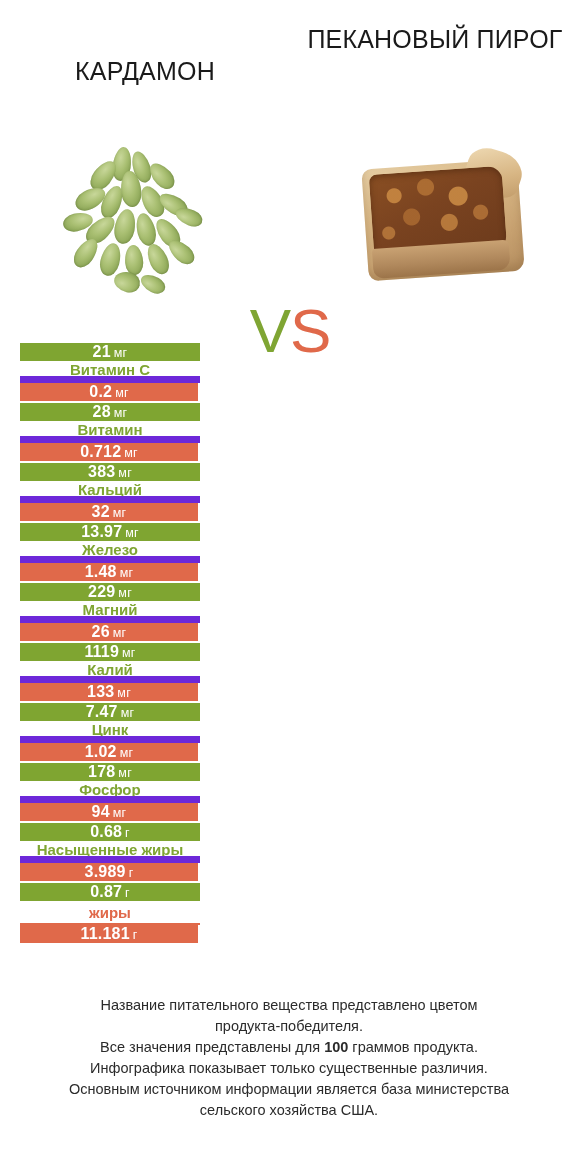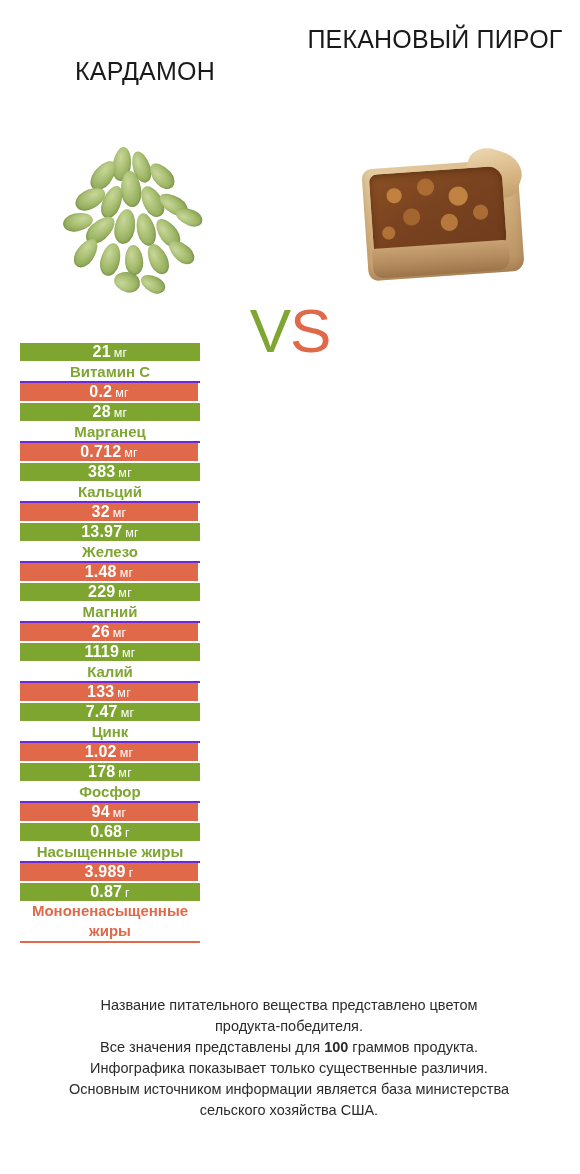--- a/index.html
+++ b/index.html
@@ -156,21 +156,21 @@
   }
   .cell-left {
     width: 180px;
     background: #7FA531;
     color: #ffffff;
     border-bottom: 2px solid #ffffff;
   }
   .cell-mid {
     width: 180px;
     background: #ffffff;
-    border-bottom: 2px solid #6d28d9;
+    border-bottom: 7px solid #6d28d9;
     padding: 0 4px;
     overflow: hidden;
     justify-content: center;
   }
   .cell-right {
     width: 178px;
     background: #E0694A;
     color: #ffffff;
     border-bottom: 2px solid #ffffff;
   }
@@ -288,21 +288,21 @@
         </div>
         <div class="cell cell-right">
           <span class="value">0.2<span class="unit">мг</span></span>
         </div>
       </div>
       <div class="row">
         <div class="cell cell-left">
           <span class="value">28<span class="unit">мг</span></span>
         </div>
         <div class="cell cell-mid">
-          <span class="nutrient">Марганец</span>
+          <span class="nutrient">Витамин</span>
         </div>
         <div class="cell cell-right">
           <span class="value">0.712<span class="unit">мг</span></span>
         </div>
       </div>
       <div class="row">
         <div class="cell cell-left">
           <span class="value">383<span class="unit">мг</span></span>
         </div>
         <div class="cell cell-mid">
@@ -377,20 +377,23 @@
         <div class="cell cell-right">
           <span class="value">3.989<span class="unit">г</span></span>
         </div>
       </div>
       <div class="row winner-right clipped">
         <div class="cell cell-left">
           <span class="value">0.87<span class="unit">г</span></span>
         </div>
         <div class="cell cell-mid">
           <span class="nutrient two-line">Мононенасыщенные жиры</span>
+        </div>
+        <div class="cell cell-right">
+          <span class="value">11.181<span class="unit">г</span></span>
         </div>
       </div>
     </div>
 
   <div class="footnote">
     <div>Название питательного вещества представлено цветом</div>
     <div>продукта-победителя.</div>
     <div><span>Все значения представлены для </span><b>100</b><span> граммов продукта.</span></div>
     <div>Инфографика показывает только существенные различия.</div>
     <div>Основным источником информации является база министерства</div>

